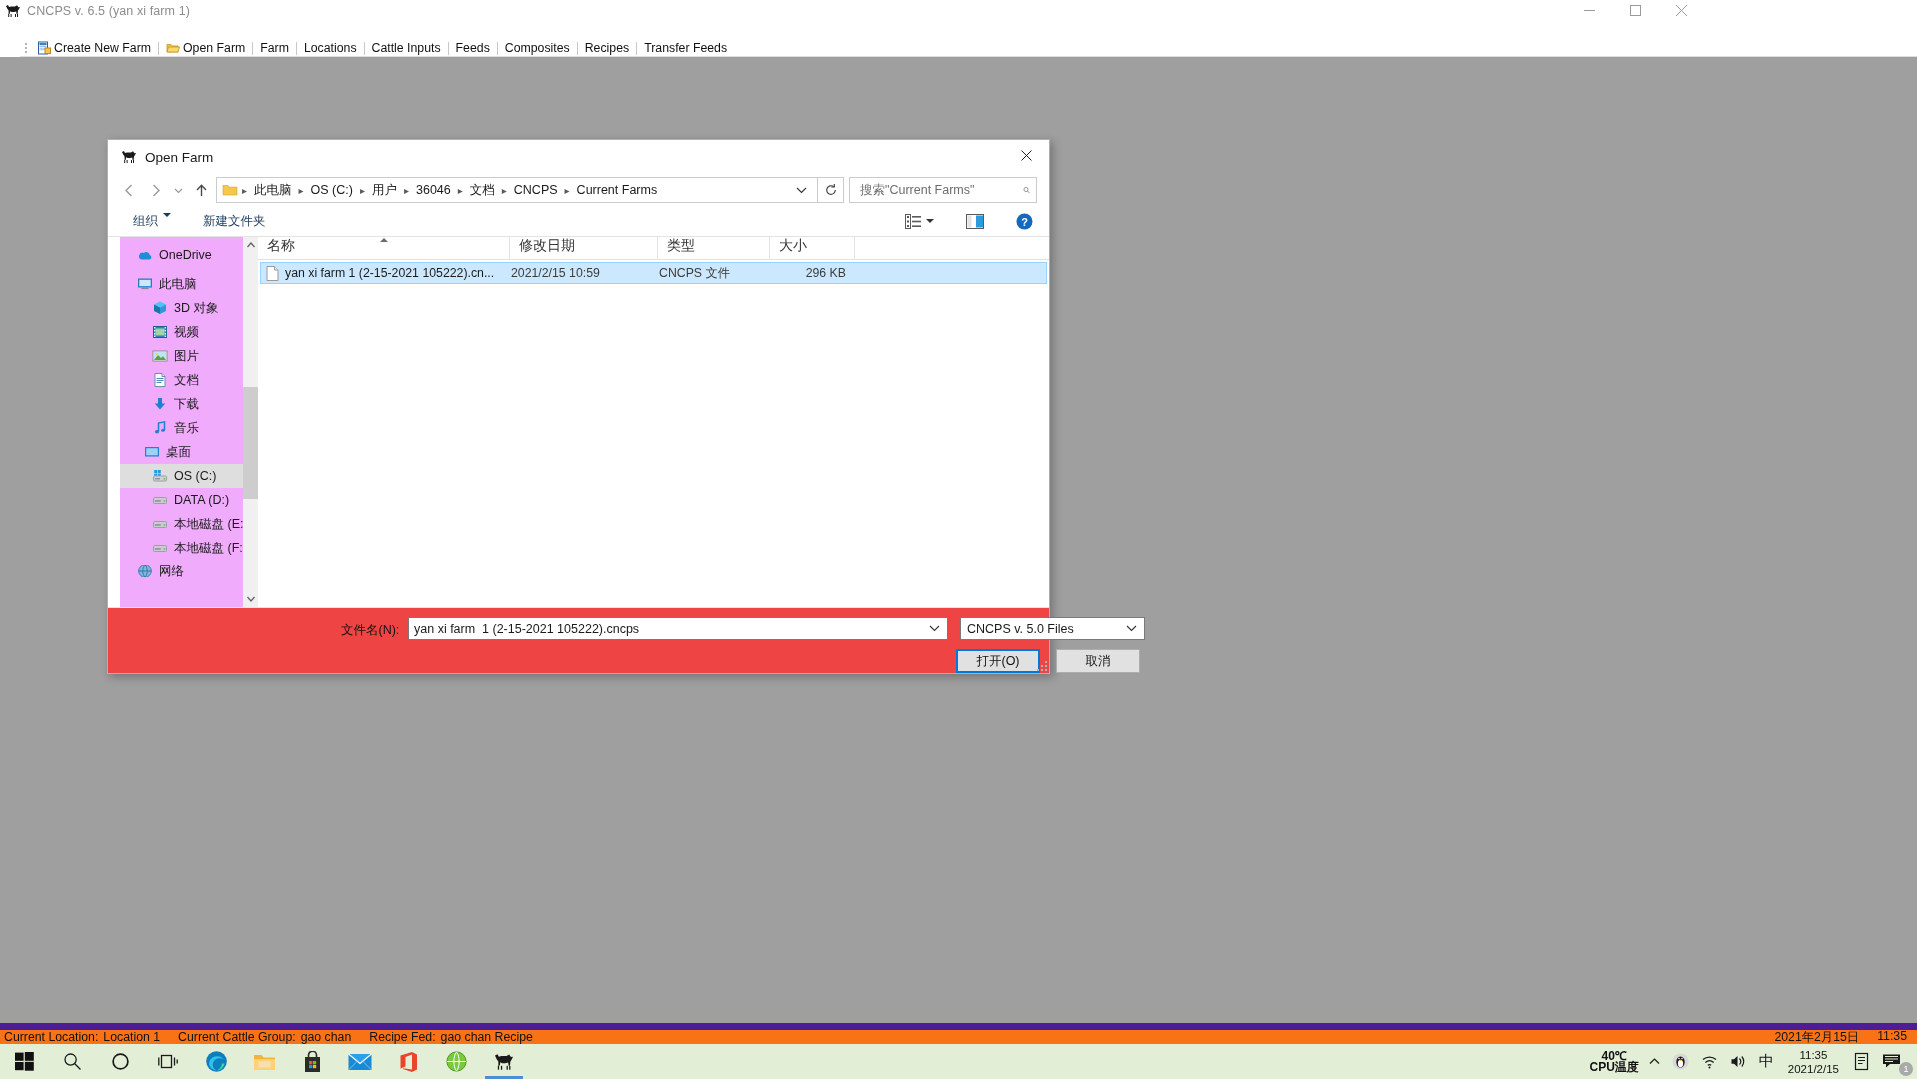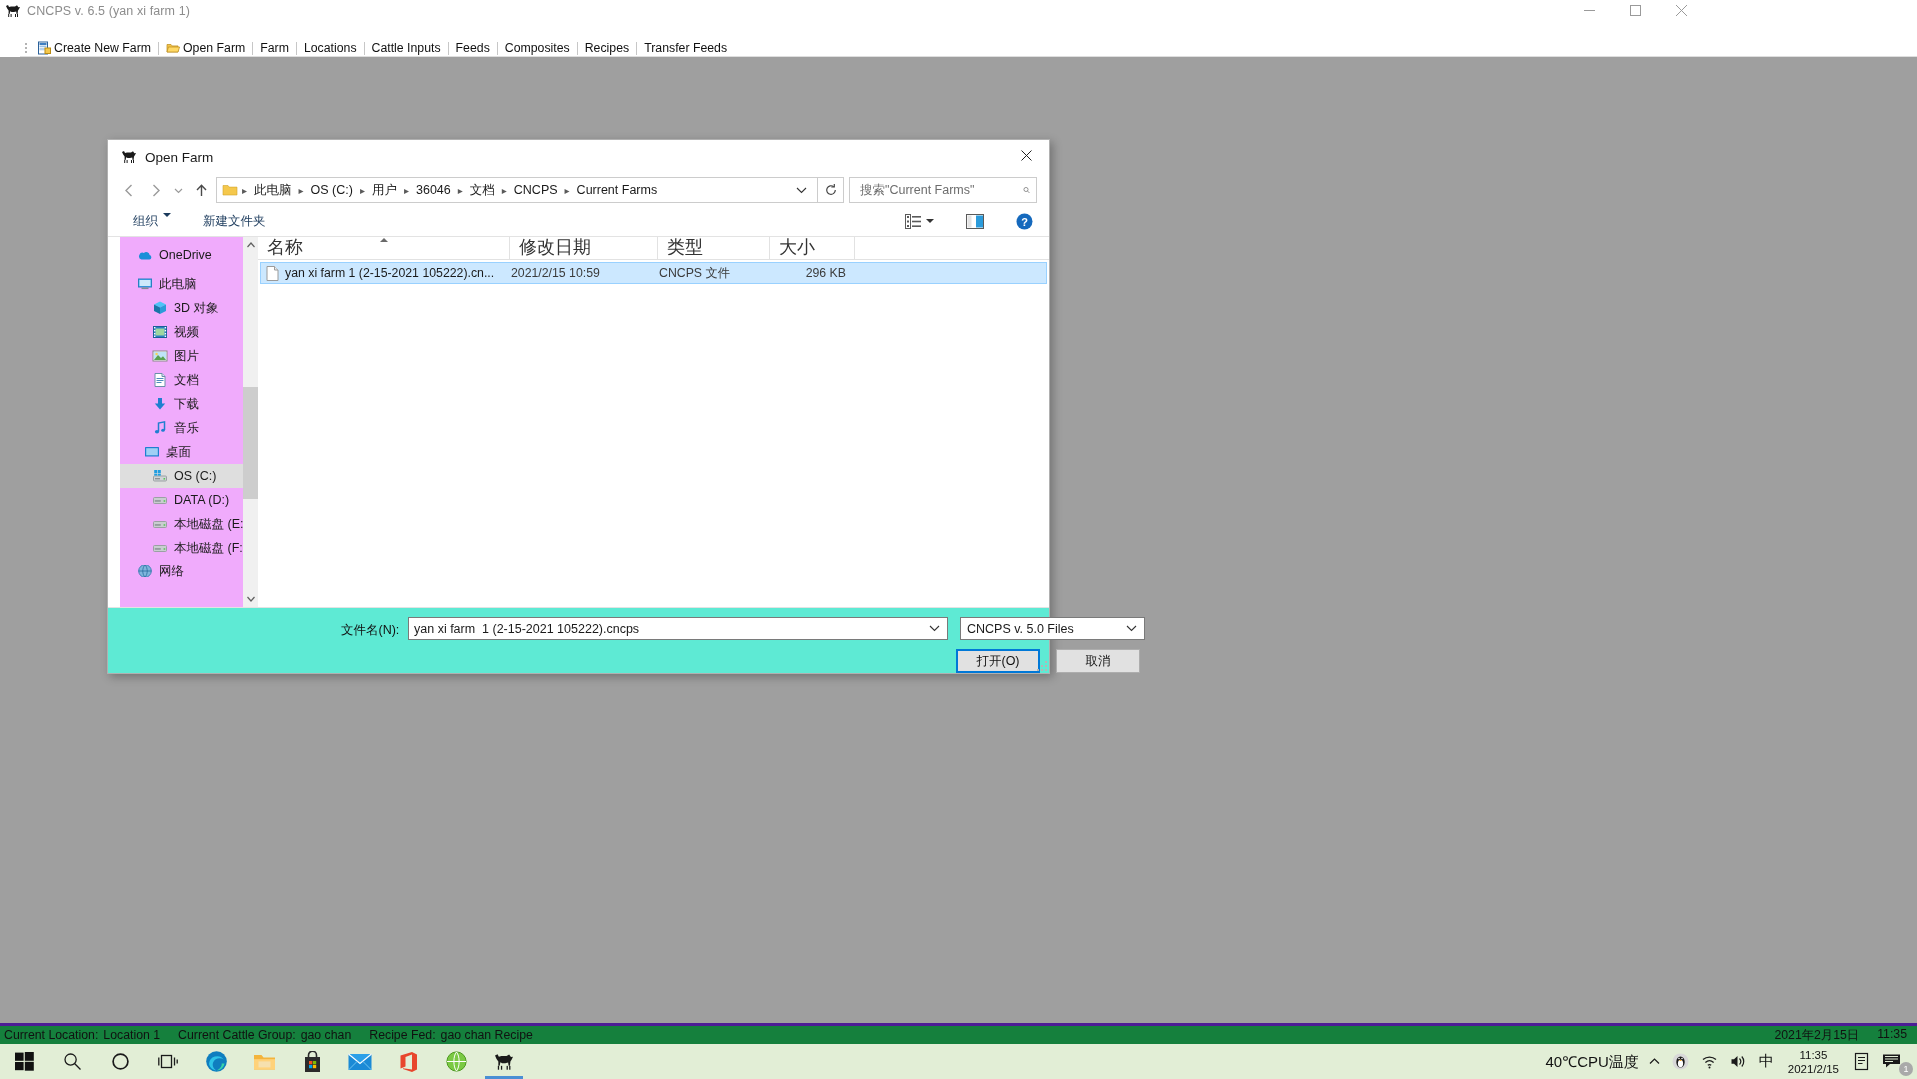--- a/index.html
+++ b/index.html
@@ -68,21 +68,21 @@
 
   
   #app-workspace {
     position: absolute; left: 0; top: 57px; width: 1917px; height: 966px;
     background: #9f9f9f;
   }
 
   
   #app-statusbar {
     position: absolute; left: 0; top: 1023px; width: 1917px; height: 21px;
-    background: #15803d; border-top: 3px solid #4c1d95;
+    background: #f97316; border-top: 7px solid #4c1d95;
     display: flex; align-items: center; font-size: 12.3px; color: #111;
   }
   .sb-seg { padding-left: 4px; white-space: nowrap; }
   .sb-label { }
   .sb-val { margin-left: 5px; }
   #sb-right { position: absolute; right: 10px; display: flex; gap: 18px; font-size: 12.3px; }
 
   
   #taskbar {
     position: absolute; left: 0; top: 1044px; width: 1917px; height: 35px;
@@ -93,21 +93,21 @@
     width: 48px; height: 35px; display: flex; align-items: center; justify-content: center;
     position: relative;
   }
   .tk-btn.active::after {
     content: ''; position: absolute; left: 5px; right: 5px; bottom: 0; height: 3px; background: #4a8fd4;
   }
   #tray {
     position: absolute; right: 0; top: 0; height: 35px; display: flex; align-items: center;
   }
   .tray-cell { display: flex; align-items: center; justify-content: center; height: 35px; padding: 0 6px; }
-  #tray-cpu { line-height: 11px; font-size: 15px; color: #111; padding: 0 4px; }
+  #tray-cpu { flex-direction: column; line-height: 11px; font-size: 12px; color: #111; padding: 0 4px; font-weight: bold; }
   #tray-clock { flex-direction: column; line-height: 14px; font-size: 11.5px; color: #111; padding: 0 8px; text-align: center; }
   #tray-ime { font-size: 15px; color: #111; }
   .badge-1 {
     position: absolute; right: 4px; bottom: 3px; width: 14px; height: 14px; border-radius: 50%;
     background: #a9a9a9; color: #fff; font-size: 9px; display: flex; align-items: center; justify-content: center;
   }
 
   
   #dialog {
     position: absolute; left: 107px; top: 139px; width: 943px; height: 535px;
@@ -187,40 +187,40 @@
   #np-scroll {
     position: absolute; right: 0; top: 0; width: 15px; height: 100%; background: #f0f0f0;
     display: flex; flex-direction: column; align-items: center;
   }
   .np-sb-arrow { width: 15px; height: 16px; display: flex; align-items: center; justify-content: center; color: #606060; font-size: 8px; }
   #np-sb-thumb { position: absolute; left: 0; top: 150px; width: 15px; height: 112px; background: #cdcdcd; }
 
   #file-pane { flex: 1 1 auto; background: #ffffff; display: flex; flex-direction: column; min-width: 0; }
   #col-header { height: 23px; flex: 0 0 23px; display: flex; border-bottom: 1px solid #e2e2e2; position: relative; }
   .col {
-    display: flex; align-items: flex-end; font-size: 18px; color: #333;
+    display: flex; align-items: flex-start; font-size: 14px; color: #333;
     border-right: 1px solid #e2e2e2; padding-left: 9px; position: relative;
   }
   .sort-caret {
     position: absolute; left: 50%; top: 1px; transform: translateX(-50%);
     width: 0; height: 0; border-left: 4px solid transparent; border-right: 4px solid transparent; border-bottom: 4px solid #6a6a6a;
   }
   #file-list { flex: 1 1 auto; padding-top: 2px; }
   .file-row {
     height: 21px; display: flex; align-items: center; font-size: 12.3px; color: #1a1a1a;
     margin: 0 2px;
   }
   .file-row.selected { background: #cce8ff; border: 1px solid #99d1ff; height: 22px; }
   .fr-name { display: flex; align-items: center; gap: 6px; padding-left: 5px; overflow: hidden; white-space: nowrap; }
   .fr-cell { white-space: nowrap; overflow: hidden; color: #3b3b3b; }
   .fr-cell.num { text-align: right; padding-right: 10px; }
   .file-ico { width: 13px; height: 15px; flex: 0 0 auto; }
 
   
-  #dlg-footer { height: 65px; flex: 0 0 65px; background: #5eead4; position: relative; }
+  #dlg-footer { height: 65px; flex: 0 0 65px; background: #ef4444; position: relative; }
   #fn-label { position: absolute; left: 233px; top: 14px; font-size: 12.5px; color: #111; }
   #fn-input-wrap {
     position: absolute; left: 300px; top: 9px; width: 540px; height: 23px;
     border: 1px solid #7a7a7a; background: #fff; display: flex; align-items: center;
   }
   #fn-input {
     border: none; outline: none; flex: 1 1 auto; height: 100%; padding: 0 5px;
     font-size: 12.5px; color: #1a1a1a; font-family: "Liberation Sans", sans-serif; background: transparent;
   }
   #fn-chevron { padding: 0 7px; color: #333; font-size: 10px; }

